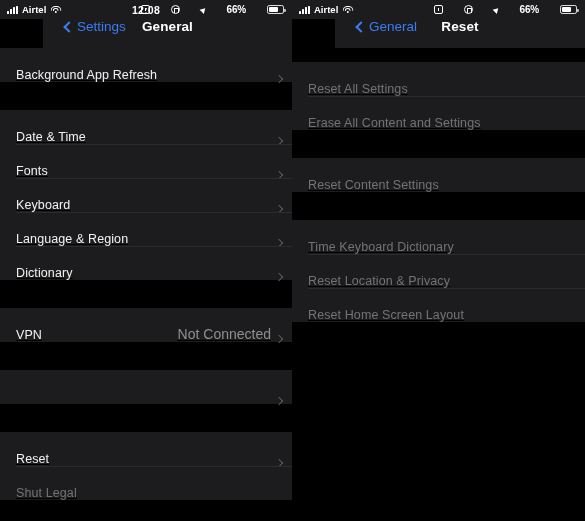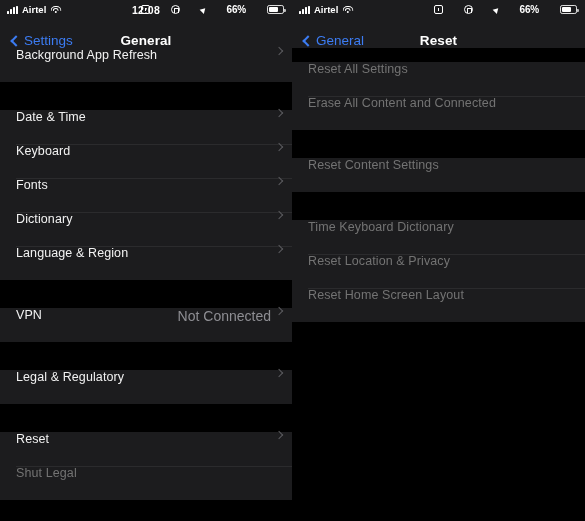--- a/index.html
+++ b/index.html
@@ -64,22 +64,23 @@
   .batt{ width:17px; height:8.5px; border:1.2px solid rgba(255,255,255,.85);
          border-radius:2.2px; position:relative; padding:1px; }
   .batt:after{ content:""; position:absolute; right:-2.6px; top:2.4px;
          width:1.4px; height:3.2px; background:rgba(255,255,255,.7);
          border-radius:0 1px 1px 0;}
   .batt .fill{ height:100%; width:66%; background:#fff; border-radius:1px; }
 
   
   .navbar{
     height:29px; background:#1c1c1e;
-    display:flex; align-items:flex-end; position:relative;
-    padding:0 12px;
+    display:flex; align-items:flex-start; position:relative;
+    padding:0 22px;
+    margin-left:43px;
   }
   .back{
     display:flex; align-items:center; gap:3px;
     color:#3c7cf3; font-size:13.5px; cursor:pointer; z-index:2;
   }
   .chev-back{
     width:8px; height:8px; border-left:2.1px solid #3c7cf3;
     border-bottom:2.1px solid #3c7cf3; transform:rotate(45deg);
     margin-right:1px;
   }
@@ -87,24 +88,25 @@
     position:absolute; left:0; right:0; text-align:center;
     color:#fff; font-size:13.5px; font-weight:700; letter-spacing:.1px;
     pointer-events:none;
   }
 
   
   .list{ width:100%; }
   .gap{ background:#000; width:100%; }
   .group{ background:#1c1c1e; }
   .row{
-    height:34px; display:flex; align-items:flex-start;
+    height:34px; display:flex; align-items:flex-end;
     padding:0 10px 0 16px;
     position:relative; cursor:pointer;
     background:#1c1c1e;
+    text-decoration:underline;
   }
   .row + .row:before{
     content:""; position:absolute; left:16px; right:0; top:0;
     height:1px; background:#2b2b2d;
   }
   .row .label{ color:#f2f2f2; font-size:12.5px; letter-spacing:.1px; }
   .row .label.blue{ color:#737373; }
   .row .value{ margin-left:auto; color:#8e8e93; font-size:14px; padding-right:5px;}
   .chev{
     width:6px; height:6px; border-top:1.6px solid #5b5b5f;
@@ -166,48 +168,47 @@
             <span class="chev"></span>
           </div>
         </div>
         <div class="gap" style="height: 28px;"></div>
         <div class="group">
           <div class="row">
             <span class="label">Date &amp; Time</span>
             <span class="chev"></span>
           </div>
           <div class="row">
+            <span class="label">Fonts</span>
+            <span class="chev"></span>
+          </div>
+          <div class="row">
             <span class="label">Keyboard</span>
             <span class="chev"></span>
           </div>
           <div class="row">
-            <span class="label">Fonts</span>
+            <span class="label">Language &amp; Region</span>
             <span class="chev"></span>
           </div>
           <div class="row">
             <span class="label">Dictionary</span>
-            <span class="chev"></span>
-          </div>
-          <div class="row">
-            <span class="label">Language &amp; Region</span>
             <span class="chev"></span>
           </div>
         </div>
         <div class="gap" style="height: 28px;"></div>
         <div class="group">
           <div class="row">
             <span class="label">VPN</span>
             <span class="value">Not Connected</span>
             <span class="chev"></span>
           </div>
         </div>
         <div class="gap" style="height: 28px;"></div>
         <div class="group">
           <div class="row">
-            <span class="label">Legal &amp; Regulatory</span>
             <span class="chev"></span>
           </div>
         </div>
         <div class="gap" style="height: 28px;"></div>
         <div class="group">
           <div class="row">
             <span class="label">Reset</span>
             <span class="chev"></span>
           </div>
           <div class="row">
@@ -256,21 +257,21 @@
       <div class="nav-title">Reset</div>
     </div>
 
     <div class="list" id="right-list">
         <div class="gap" style="height: 14px;"></div>
         <div class="group">
           <div class="row">
             <span class="label blue">Reset All Settings</span>
           </div>
           <div class="row">
-            <span class="label blue">Erase All Content and Connected</span>
+            <span class="label blue">Erase All Content and Settings</span>
           </div>
         </div>
         <div class="gap" style="height: 28px;"></div>
         <div class="group">
           <div class="row">
             <span class="label blue">Reset Content Settings</span>
           </div>
         </div>
         <div class="gap" style="height: 28px;"></div>
         <div class="group">

